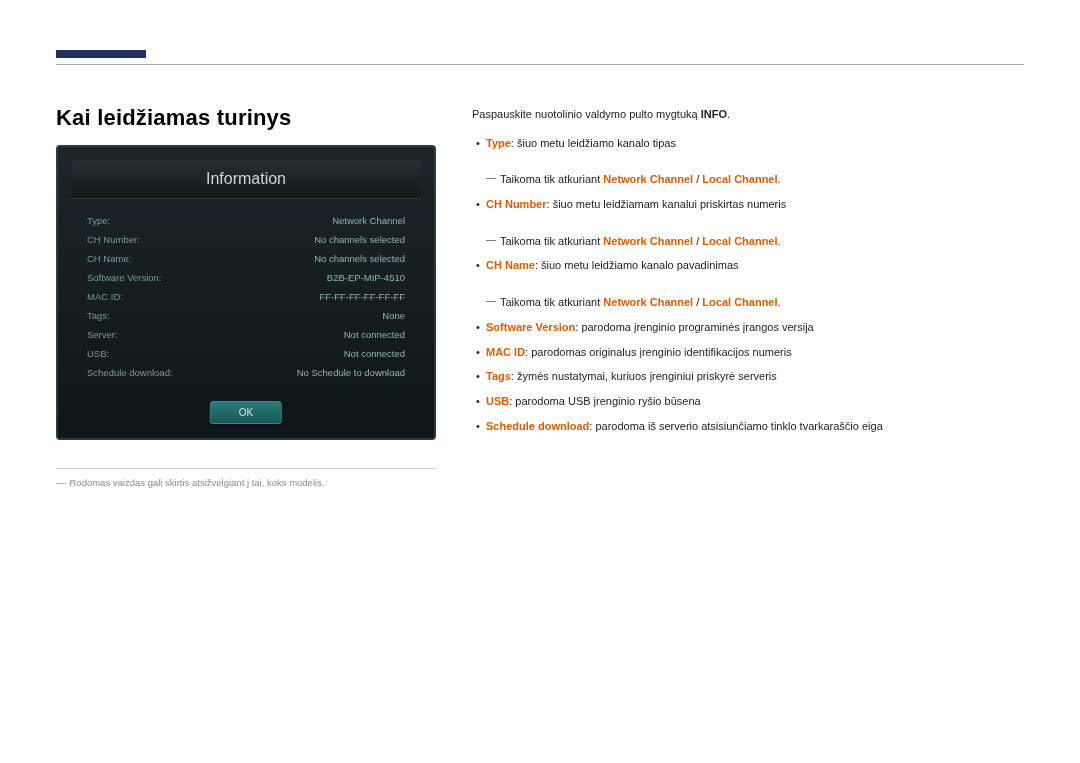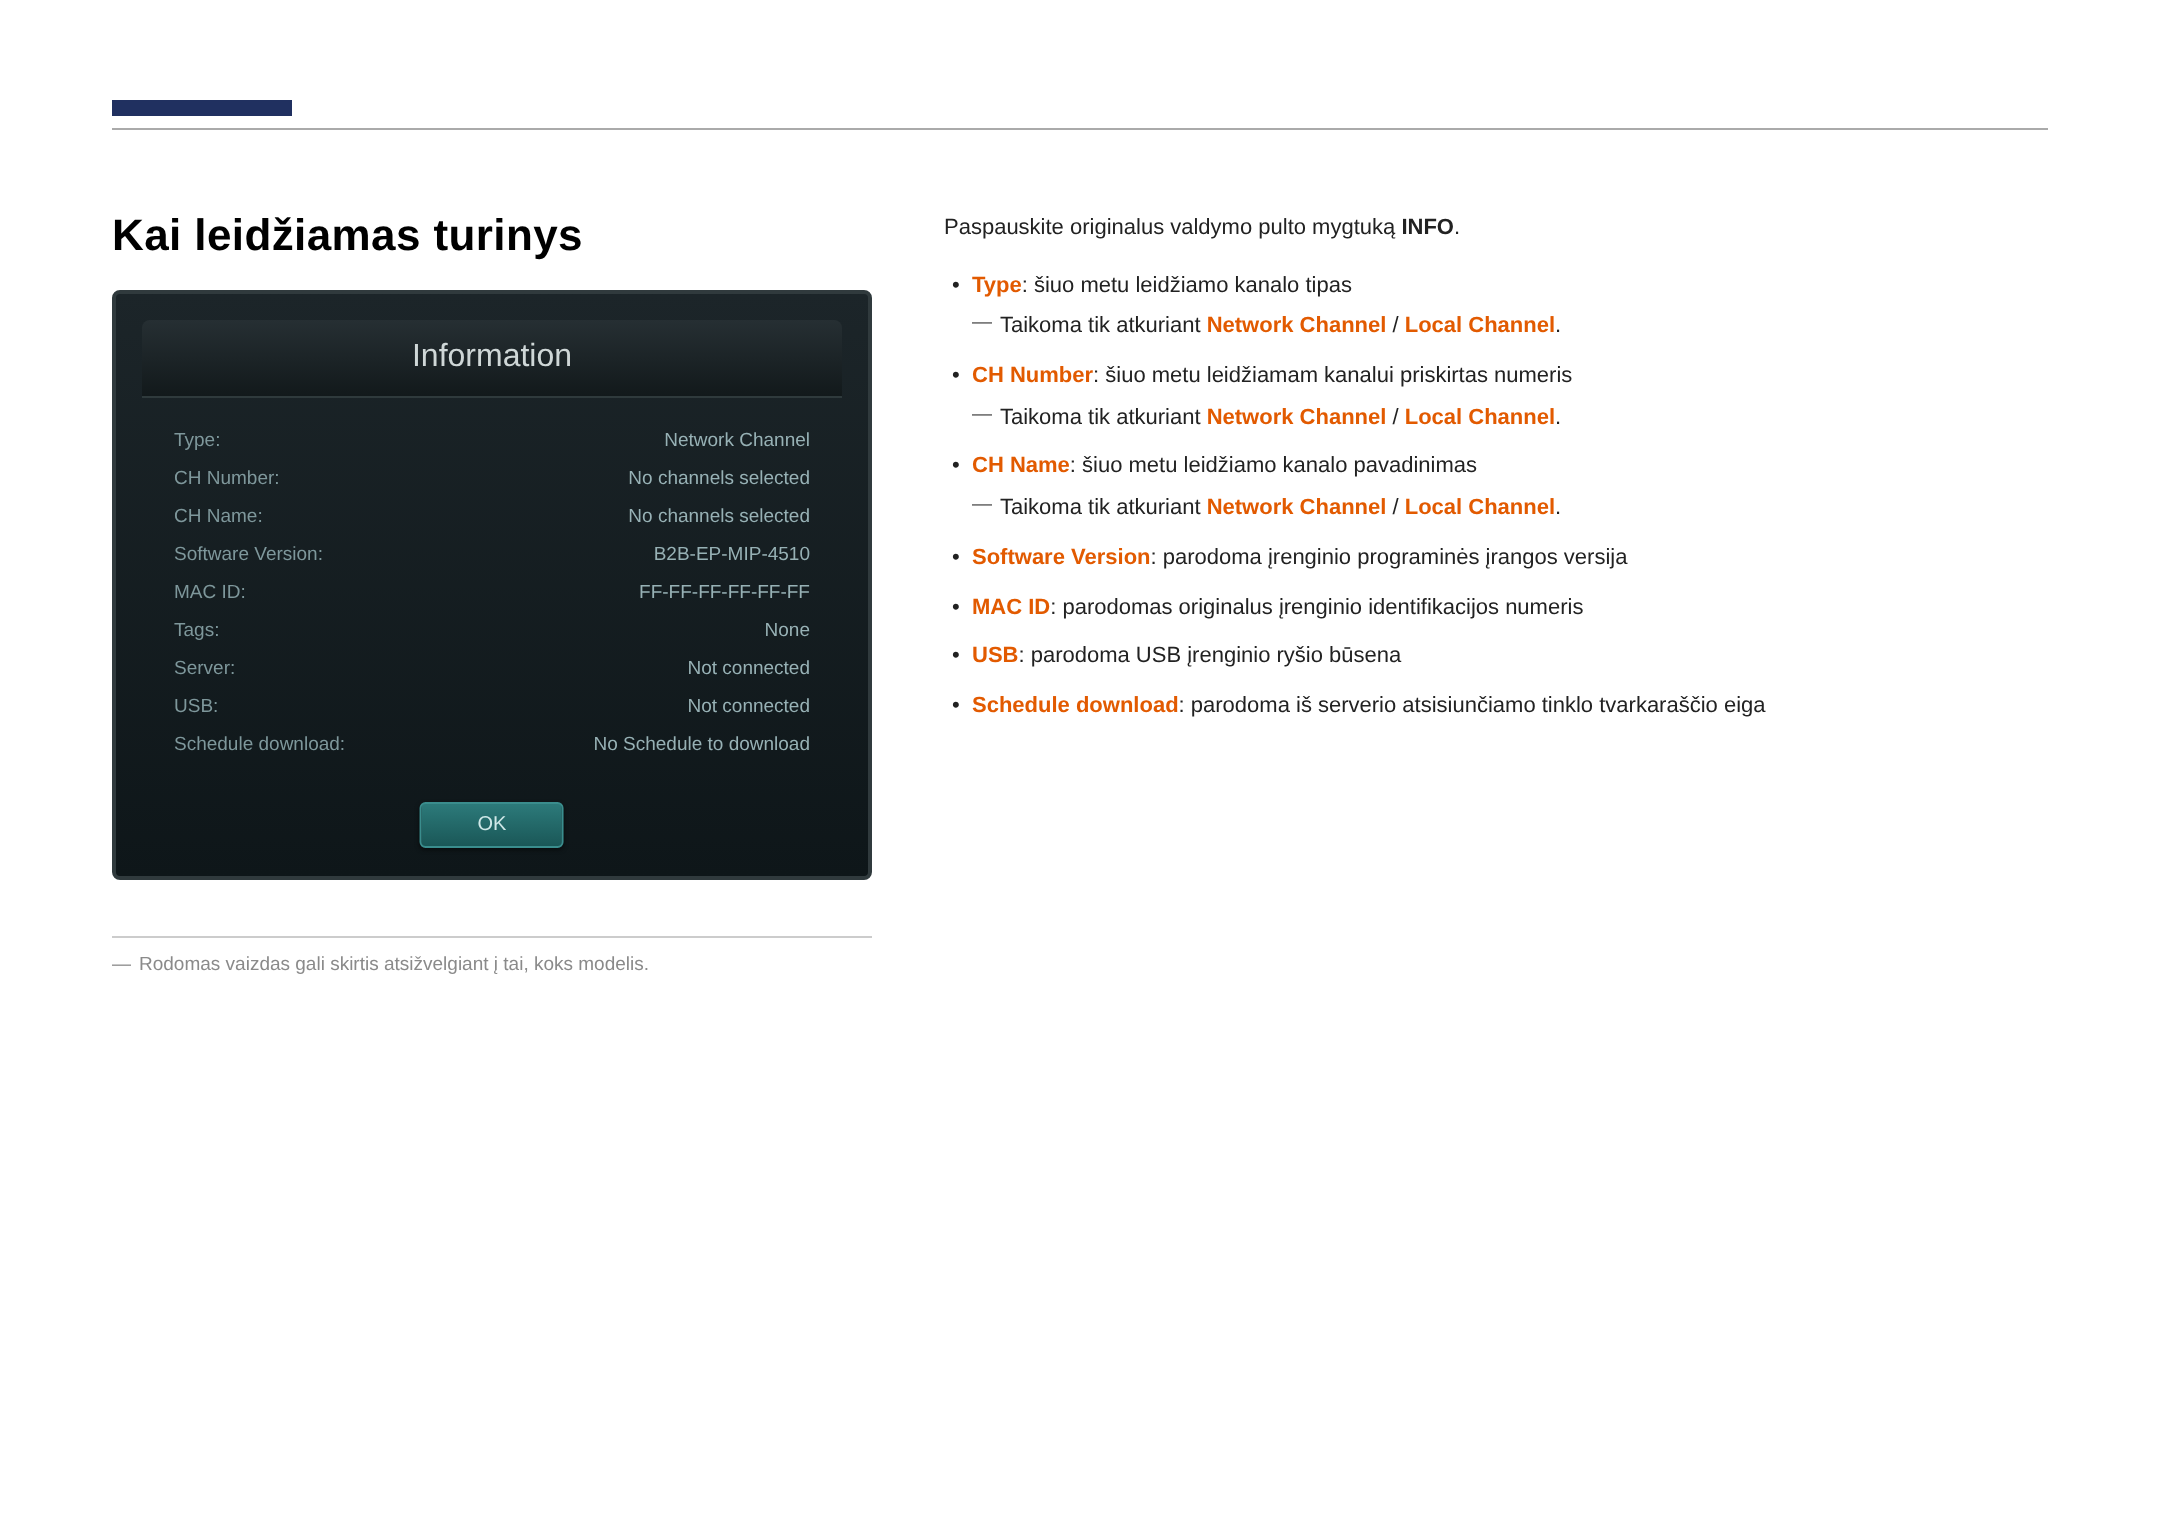--- a/index.html
+++ b/index.html
@@ -112,21 +112,21 @@
     content: "•";
     position: absolute;
     left: 4px;
     top: 0;
     color: #222;
     font-size: 11px;
   }
   .rc-bullets .sub {
     position: relative;
     padding-left: 14px;
-    margin-top: 2px;
+    margin-top: 18px;
     margin-bottom: 2px;
     color: #222;
   }
   .rc-bullets .sub::before {
     content: "―";
     position: absolute;
     left: 0;
     top: -1px;
     color: #555;
     font-size: 10px;
@@ -189,21 +189,21 @@
     </div>
 
     <hr class="footnote-sep">
     <div class="footnote">
       <span class="dash">―</span><span>Rodomas vaizdas gali skirtis atsižvelgiant į tai, koks modelis.</span>
     </div>
   </div>
 
   <div class="right-col">
     <p class="intro-line">
-      <span>Paspauskite originalus valdymo pulto mygtuką </span><span class="bold">INFO</span><span>.</span>
+      <span>Paspauskite nuotolinio valdymo pulto mygtuką </span><span class="bold">INFO</span><span>.</span>
     </p>
 
     <ul class="rc-bullets">
 
       <li>
         <span class="orange">Type</span><span>: šiuo metu leidžiamo kanalo tipas</span>
         <div class="sub">
           <span>Taikoma tik atkuriant </span><span class="orange">Network Channel</span><span> / </span><span class="orange">Local Channel</span><span>.</span>
         </div>
       </li>
@@ -223,20 +223,23 @@
       </li>
 
       <li>
         <span class="orange">Software Version</span><span>: parodoma įrenginio programinės įrangos versija</span>
       </li>
 
       <li>
         <span class="orange">MAC ID</span><span>: parodomas originalus įrenginio identifikacijos numeris</span>
       </li>
 
+      <li>
+        <span class="orange">Tags</span><span>: žymės nustatymai, kuriuos įrenginiui priskyrė serveris</span>
+      </li>
 
 
       <li>
         <span class="orange">USB</span><span>: parodoma USB įrenginio ryšio būsena</span>
       </li>
 
       <li>
         <span class="orange">Schedule download</span><span>: parodoma iš serverio atsisiunčiamo tinklo tvarkaraščio eiga</span>
       </li>
 

